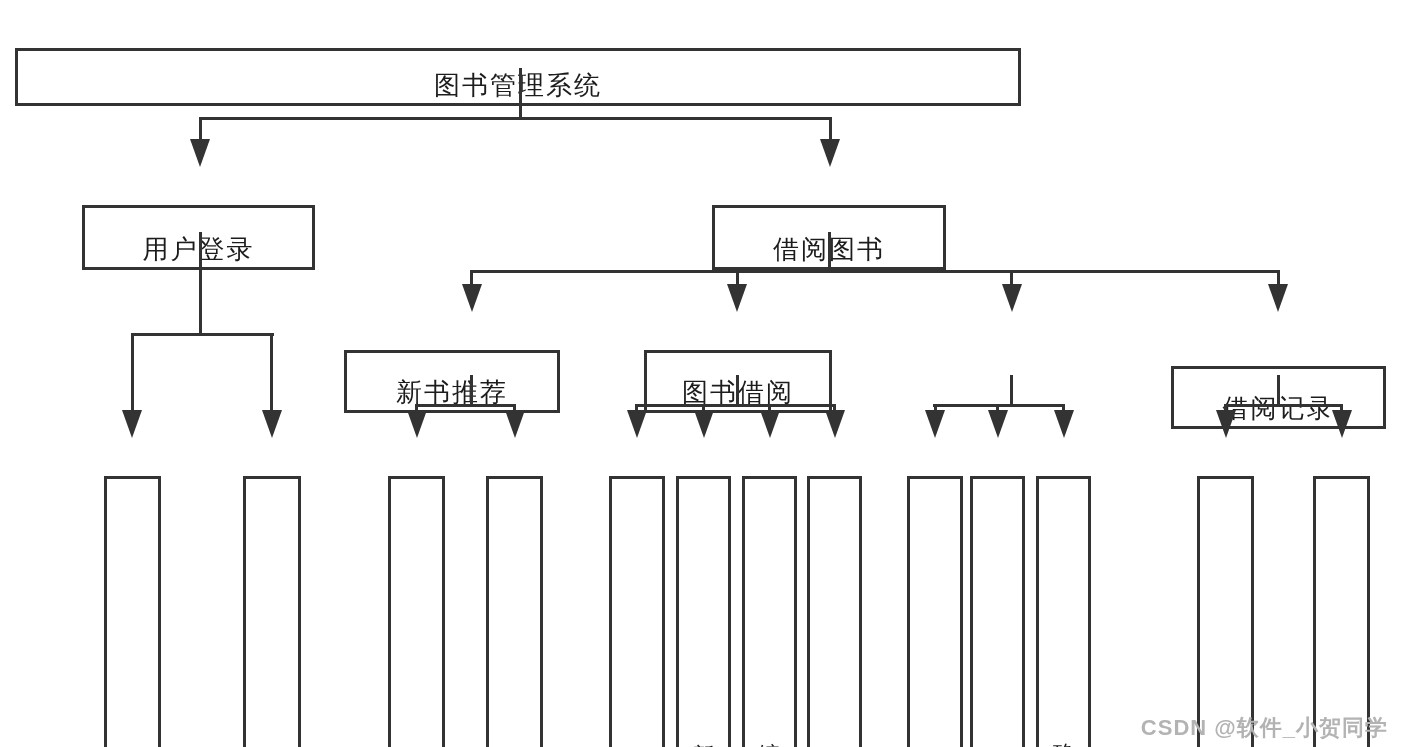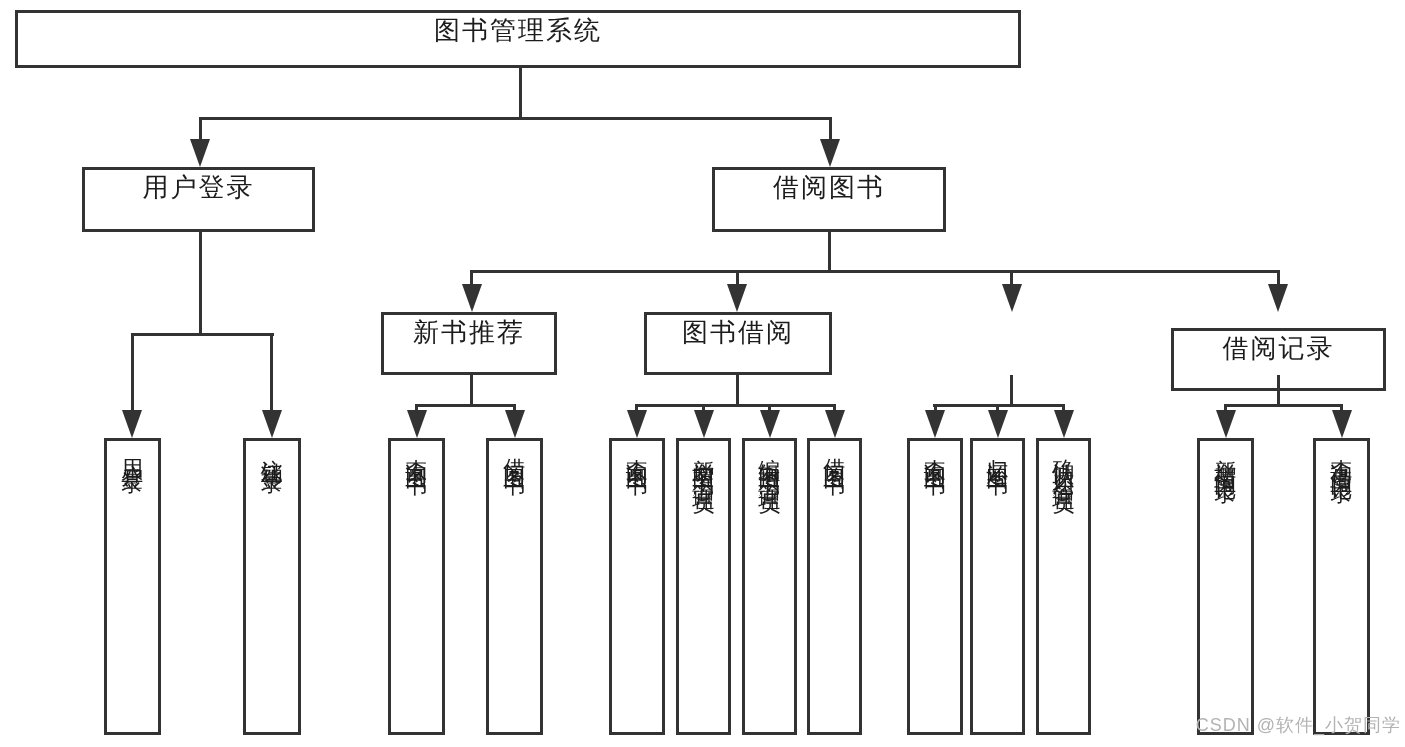--- a/index.html
+++ b/index.html
@@ -6,57 +6,57 @@
     --line:#333333; --text:#1c1c1c; --box-bg:#ffffff; --watermark:#b3b3b3; --bg:#ffffff;
   }
   html,body{margin:0;padding:0;}
   body{
     width:1405px;height:747px;background:var(--bg);position:relative;overflow:hidden;
     font-family:"Liberation Sans","DejaVu Sans",sans-serif;color:var(--text);
   }
   .canvas{position:absolute;inset:0;}
   .box{
     position:absolute;background:var(--box-bg);border:3px solid var(--line);
-    box-sizing:border-box;display:flex;align-items:flex-start;justify-content:center;
+    box-sizing:border-box;display:flex;align-items:flex-end;justify-content:center;margin-top:38px;
   }
   .hbox{font-size:26px;letter-spacing:2px;}
   .vbox span{
     writing-mode:vertical-rl;text-orientation:mixed;
     font-size:22px;line-height:1.15;letter-spacing:5px;
   }
   .vline{position:absolute;width:3px;background:var(--line);}
   .hline{position:absolute;height:3px;background:var(--line);}
   .arr{
     position:absolute;width:0;height:0;
     border-left:10px solid transparent;border-right:10px solid transparent;
     border-top:28px solid var(--line);
   }
   .watermark{
-    position:absolute;right:4px;top:713px;font-size:18px;color:var(--watermark);
-    letter-spacing:1px;z-index:5;
+    position:absolute;right:17px;top:713px;font-size:22px;color:var(--watermark);
+    letter-spacing:1px;z-index:5;font-weight:bold;
   }
 </style>
 </head>
 <body>
 
 <div class="canvas">
 
   <div class="box hbox" style="left:15px;top:10px;width:1006px;height:58px">
     <span>图书管理系统</span>
   </div>
 
   <div class="box hbox" style="left:82px;top:167px;width:233px;height:65px">
     <span>用户登录</span>
   </div>
 
   <div class="box hbox" style="left:712px;top:167px;width:234px;height:65px">
     <span>借阅图书</span>
   </div>
 
-  <div class="box hbox" style="left:381px;top:312px;width:176px;height:63px">
+  <div class="box hbox" style="left:344px;top:312px;width:216px;height:63px">
     <span>新书推荐</span>
   </div>
 
   <div class="box hbox" style="left:644px;top:312px;width:188px;height:63px">
     <span>图书借阅</span>
   </div>
 
 
   <div class="box hbox" style="left:1171px;top:328px;width:215px;height:63px">
     <span>借阅记录</span>

